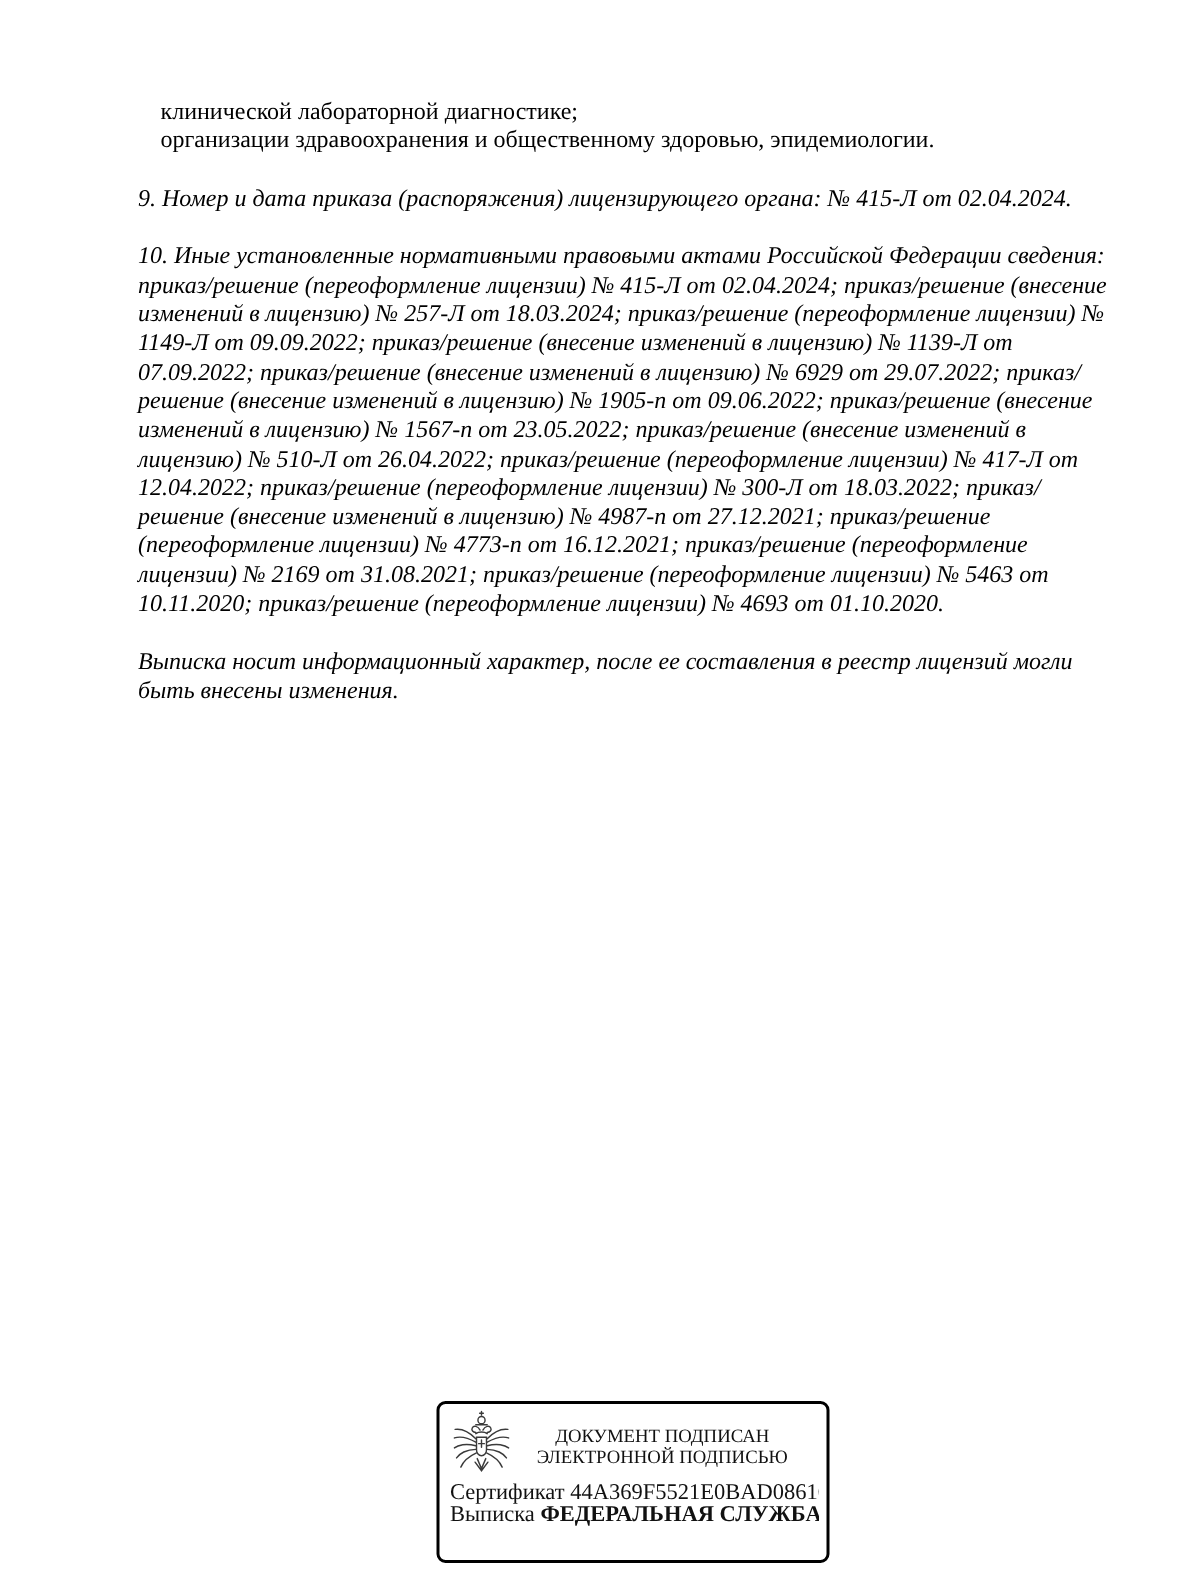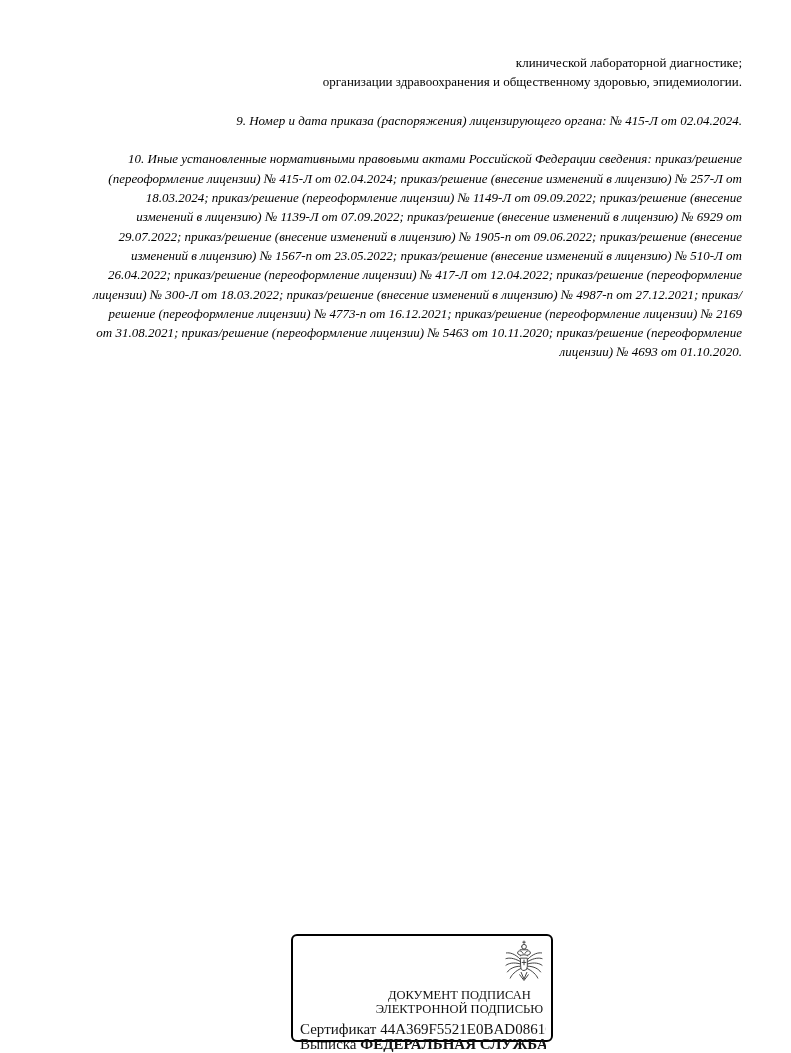--- a/index.html
+++ b/index.html
@@ -12,25 +12,25 @@
     width: 791px;
     height: 1053px;
     background: #ffffff;
     color: #000000;
     font-family: "Liberation Serif", "DejaVu Serif", serif;
     overflow: hidden;
   }
   .content {
     position: absolute;
     left: 92px;
-    top: 53px;
+    top: 65px;
     width: 650px;
-    font-size: 13px;
+    font-size: 16px;
     line-height: 19.3px;
-    text-align: right;
+    text-align: left;
   }
   .list-cont .line {
     padding-left: 15px;
   }
   .content p {
     margin: 19.3px 0 0 0;
     font-style: italic;
   }
   
   .stamp {
@@ -40,23 +40,22 @@
     width: 262px;
     height: 108px;
     box-sizing: border-box;
     border: 2px solid #000000;
     border-radius: 6px;
     background: #ffffff;
     font-family: "Liberation Serif", "DejaVu Serif", serif;
   }
   .stamp-top {
     display: flex;
-    align-items: flex-end;
+    align-items: center;
     padding: 4px 8px 0 9px;
-    flex-direction: column;
   }
   .emblem {
     flex: 0 0 auto;
     width: 38px;
     height: 42px;
     display: block;
   }
   .stamp-title {
     flex: 1 1 auto;
     text-align: center;
@@ -89,20 +88,21 @@
 
     <div class="list-cont">
       <div class="line">клинической лабораторной диагностике;</div>
       <div class="line">организации здравоохранения и общественному здоровью, эпидемиологии.</div>
     </div>
 
     <p>9. Номер и дата приказа (распоряжения) лицензирующего органа: № 415-Л от 02.04.2024.</p>
 
     <p>10. Иные установленные нормативными правовыми актами Российской Федерации сведения: приказ/решение (переоформление лицензии) № 415-Л от 02.04.2024; приказ/решение (внесение изменений в лицензию) № 257-Л от 18.03.2024; приказ/решение (переоформление лицензии) № 1149-Л от 09.09.2022; приказ/решение (внесение изменений в лицензию) № 1139-Л от 07.09.2022; приказ/решение (внесение изменений в лицензию) № 6929 от 29.07.2022; приказ/решение (внесение изменений в лицензию) № 1905-п от 09.06.2022; приказ/решение (внесение изменений в лицензию) № 1567-п от 23.05.2022; приказ/решение (внесение изменений в лицензию) № 510-Л от 26.04.2022; приказ/решение (переоформление лицензии) № 417-Л от 12.04.2022; приказ/решение (переоформление лицензии) № 300-Л от 18.03.2022; приказ/решение (внесение изменений в лицензию) № 4987-п от 27.12.2021; приказ/решение (переоформление лицензии) № 4773-п от 16.12.2021; приказ/решение (переоформление лицензии) № 2169 от 31.08.2021; приказ/решение (переоформление лицензии) № 5463 от 10.11.2020; приказ/решение (переоформление лицензии) № 4693 от 01.10.2020.</p>
 
+    <p>Выписка носит информационный характер, после ее составления в реестр лицензий могли быть внесены изменения.</p>
 
   </div>
 
   <div class="stamp">
 
     <div class="stamp-top">
       <svg class="emblem" viewBox="0 0 40 44" xmlns="http://www.w3.org/2000/svg">
         <g fill="none" stroke="#3a3a3a" stroke-width="1" stroke-linecap="round">
 
           <path d="M20 1 v2.5 M18.7 2.2 h2.6"></path>

